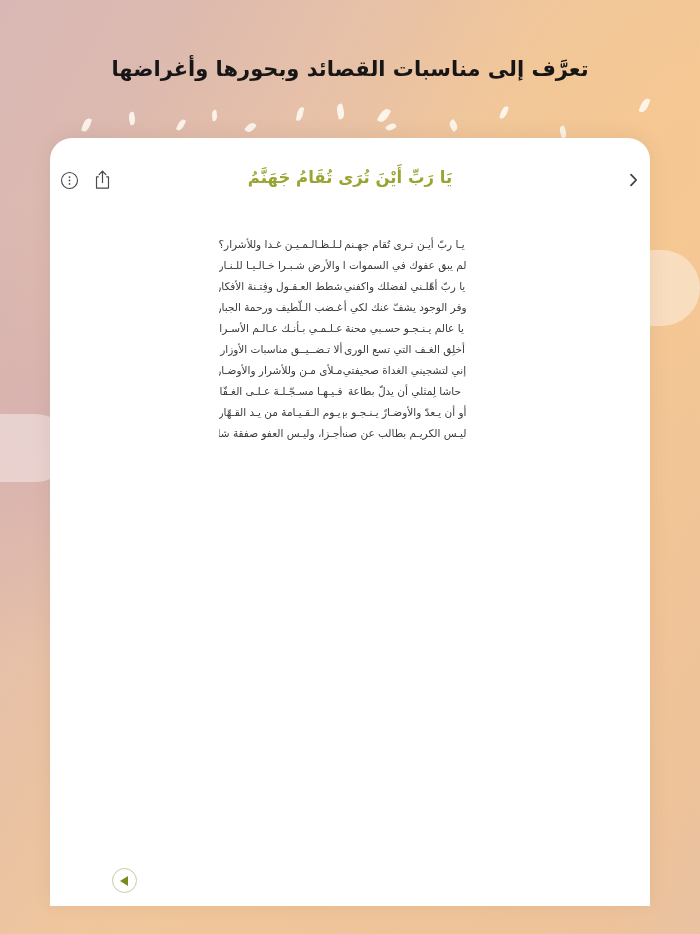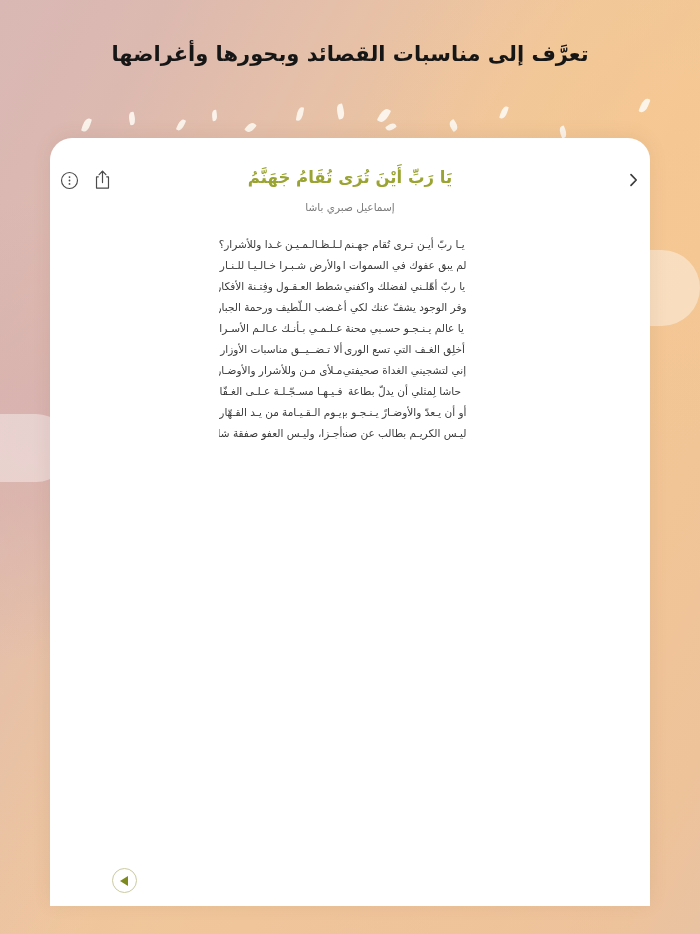--- a/index.html
+++ b/index.html
@@ -70,21 +70,21 @@
     z-index: 3;
     background: #fdf7f0;
     border-radius: 60% 10% 60% 10%;
     opacity: 0.92;
   }
 
   
   .page-title {
     position: absolute;
     z-index: 5;
-    top: 40px;
+    top: 55px;
     left: 0;
     right: 0;
     text-align: center;
     font-size: 21px;
     font-weight: bold;
     color: #161616;
     letter-spacing: 0;
     line-height: 1.4;
   }
 
@@ -164,21 +164,21 @@
     line-height: 21px;
   }
   .hemistich {
     width: 124px;
     font-size: 10.5px;
     color: #3b3b3b;
     white-space: nowrap;
     overflow: hidden;
   }
   .hemistich.sadr {
-    text-align: center;
+    text-align: left;
     margin-left: 3px;
   }
   .hemistich.ajuz {
     text-align: center;
     margin-right: 18px;
   }
 
   
   .play-btn {
     position: absolute;
@@ -255,21 +255,20 @@
     <div class="tool-btn tool-next">
       <svg width="16" height="16" viewBox="0 0 16 16" fill="none" stroke="#3c3c3c" stroke-width="1.7" stroke-linecap="round" stroke-linejoin="round">
         <path d="M6 2.6 L11.2 8 L6 13.4"></path>
       </svg>
     </div>
 
   </div>
 
   <div class="poem-head">
     <div class="poem-title">يَا رَبِّ أَيْنَ تُرَى تُقَامُ جَهَنَّمُ</div>
-    <div class="poem-author">إسماعيل صبري باشا</div>
   </div>
 
   <div class="verses" id="verses">
       <div class="verse-row">
         <div class="hemistich ajuz">يـا ربّ أيـن تـرى تُقام جهـنم</div>
         <div class="hemistich sadr">لـلـظـالـمـيـن غـدا وللأشرار؟</div>
       </div>
       <div class="verse-row">
         <div class="hemistich ajuz">لم يبق عفوك في السموات الفلا</div>
         <div class="hemistich sadr">والأرض شـبـرا خـالـيـا للـنـار</div>

